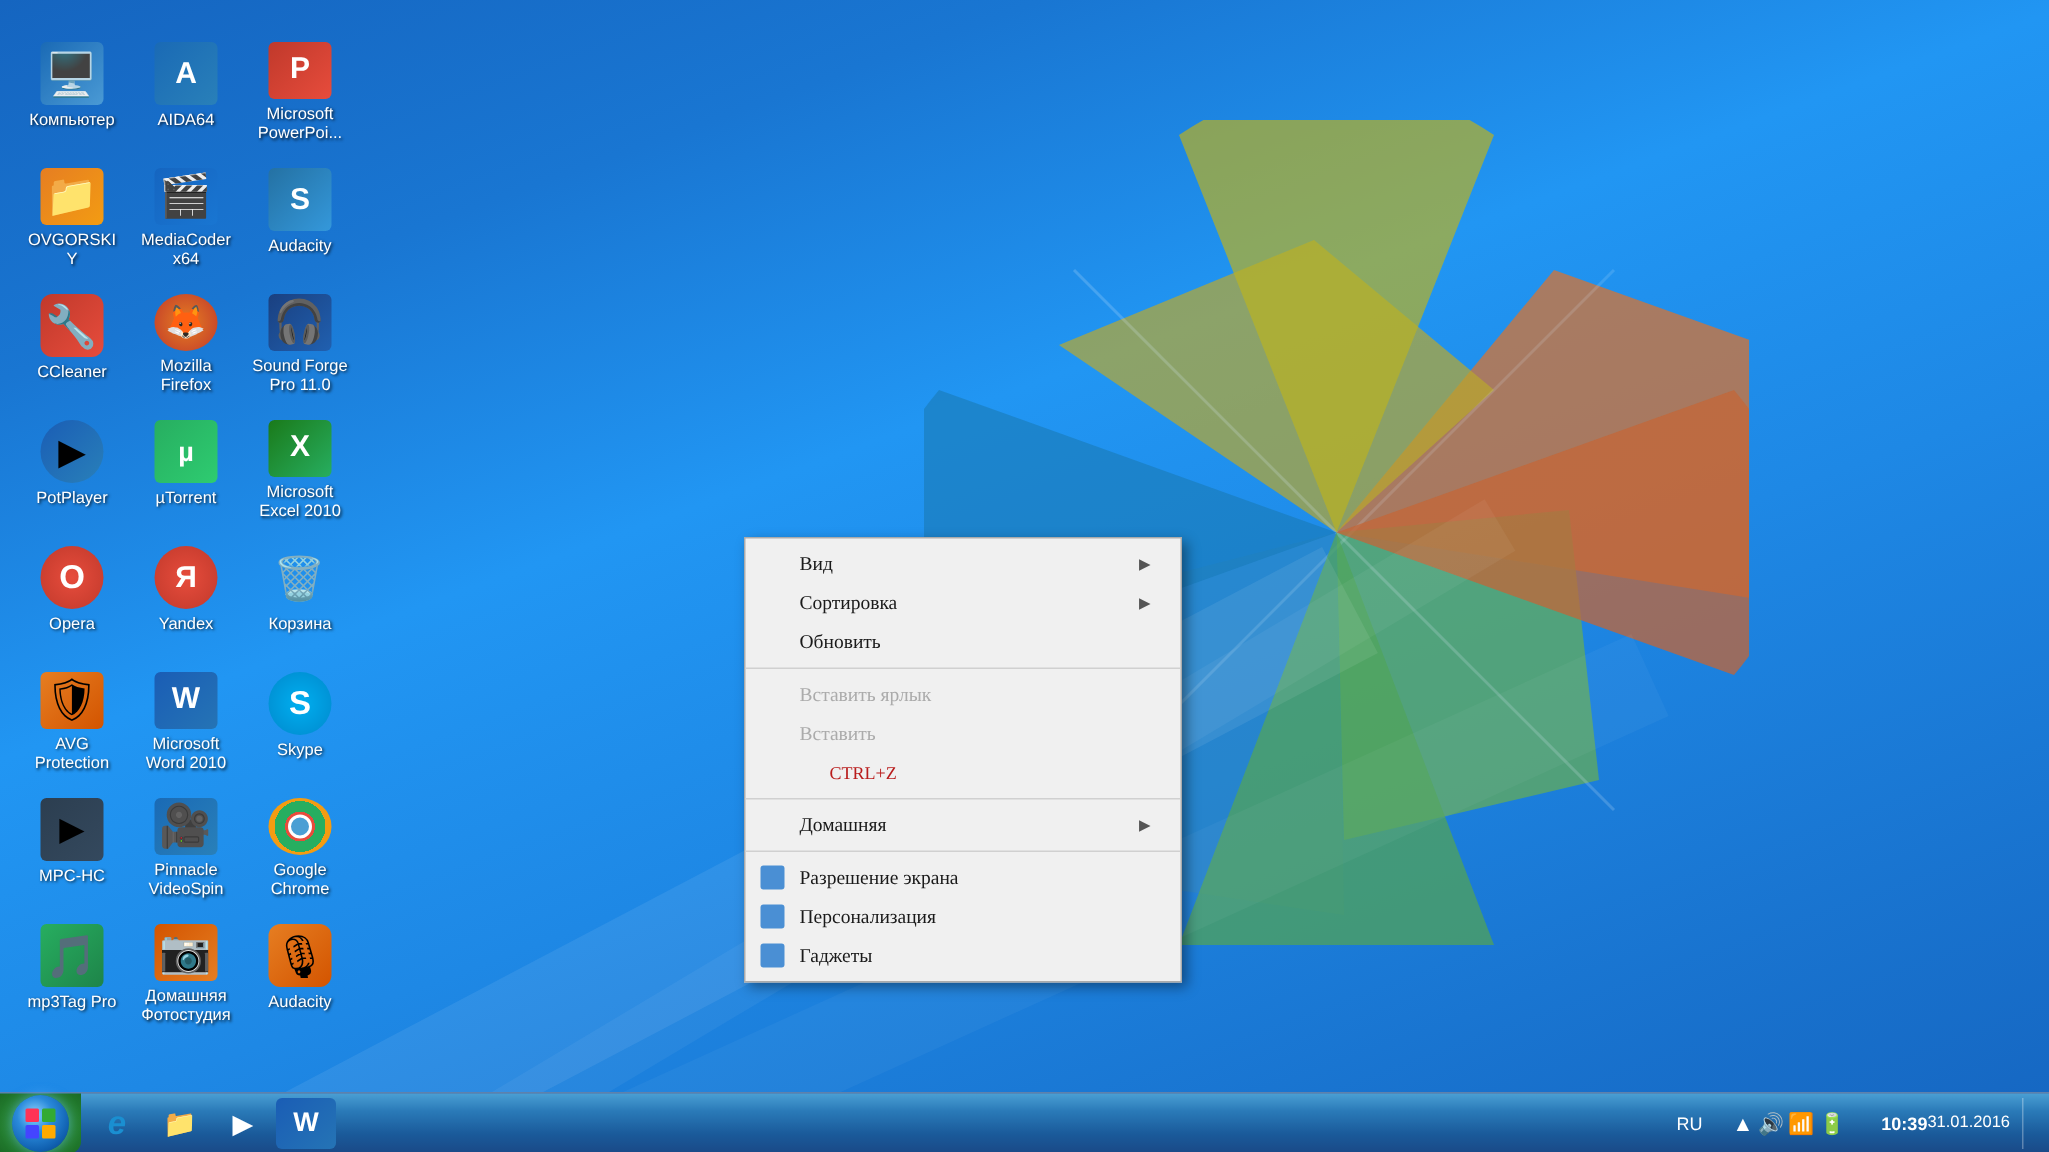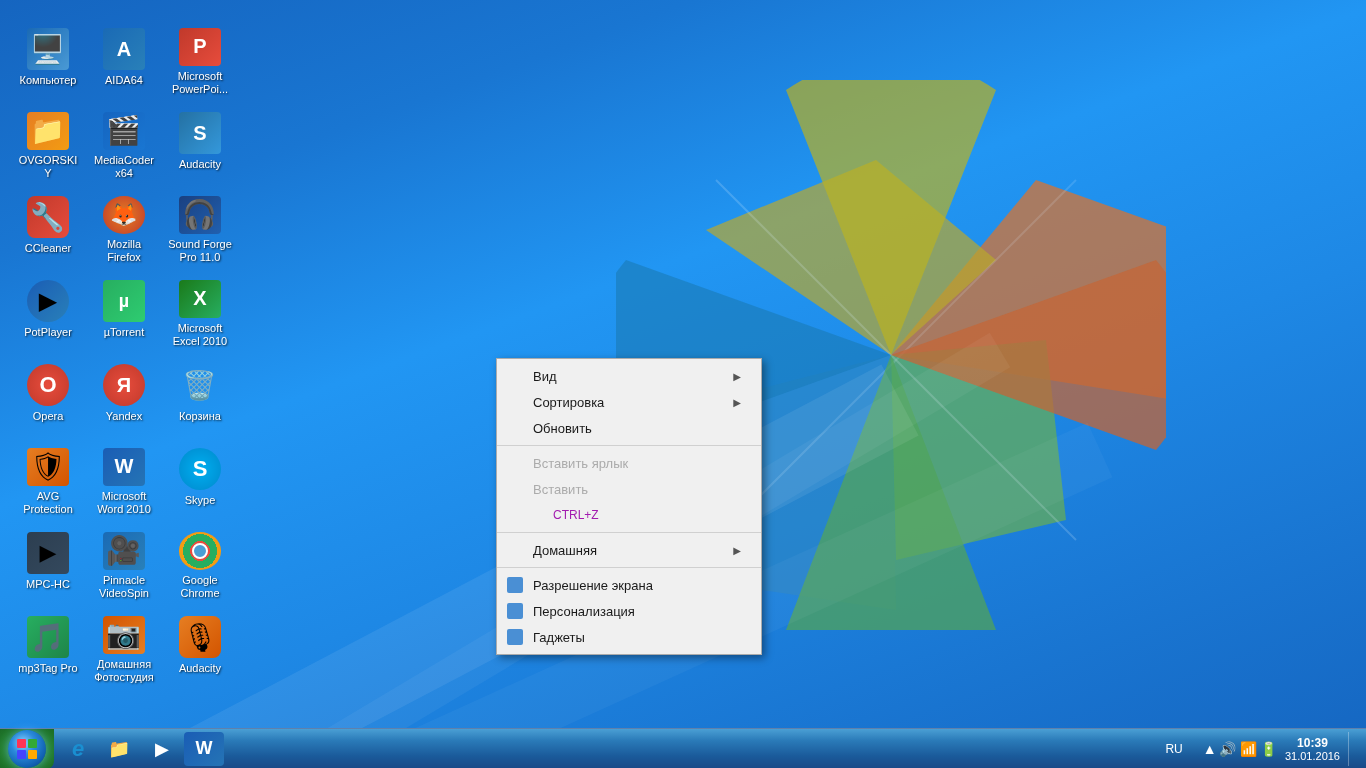--- a/index.html
+++ b/index.html
@@ -76,26 +76,27 @@
       text-shadow: 1px 1px 2px rgba(0,0,0,0.8);
       line-height: 1.2;
       word-break: break-word;
     }
 
     
     .context-menu {
       position: absolute;
       top: 358px;
       left: 496px;
-      width: 266px;
+      width: 292px;
       background: #f0f0f0;
       border: 1px solid #ababab;
       box-shadow: 3px 3px 8px rgba(0,0,0,0.4);
       z-index: 1000;
       padding: 4px 0;
+      font-family: Liberation Serif, serif;
     }
 
     .menu-item {
       display: flex;
       align-items: center;
       padding: 5px 20px 5px 36px;
       font-size: 13px;
       color: #1a1a1a;
       cursor: pointer;
       position: relative;
@@ -106,21 +107,21 @@
     .menu-item.disabled {
       color: #ababab;
       cursor: default;
     }
 
     .menu-item .item-text {
       flex: 1;
     }
 
     .menu-item .item-shortcut {
-      color: #a21caf;
+      color: #b91c1c;
       font-size: 12px;
       margin-left: 20px;
     }
 
     .menu-item .arrow {
       font-size: 10px;
       color: #555;
     }
 
     .menu-separator {
@@ -233,25 +234,25 @@
       gap: 3px;
     }
 
     .tray-icon {
       font-size: 14px;
       color: white;
     }
 
     .clock {
       display: flex;
-      flex-direction: column;
-      align-items: center;
+      flex-direction: row;
+      align-items: flex-start;
       color: white;
       font-size: 11px;
-      margin-left: 3px;
+      margin-left: 20px;
       cursor: pointer;
     }
 
     .clock-time {
       font-size: 12px;
       font-weight: 600;
     }
 
     .clock-date {
       font-size: 11px;

